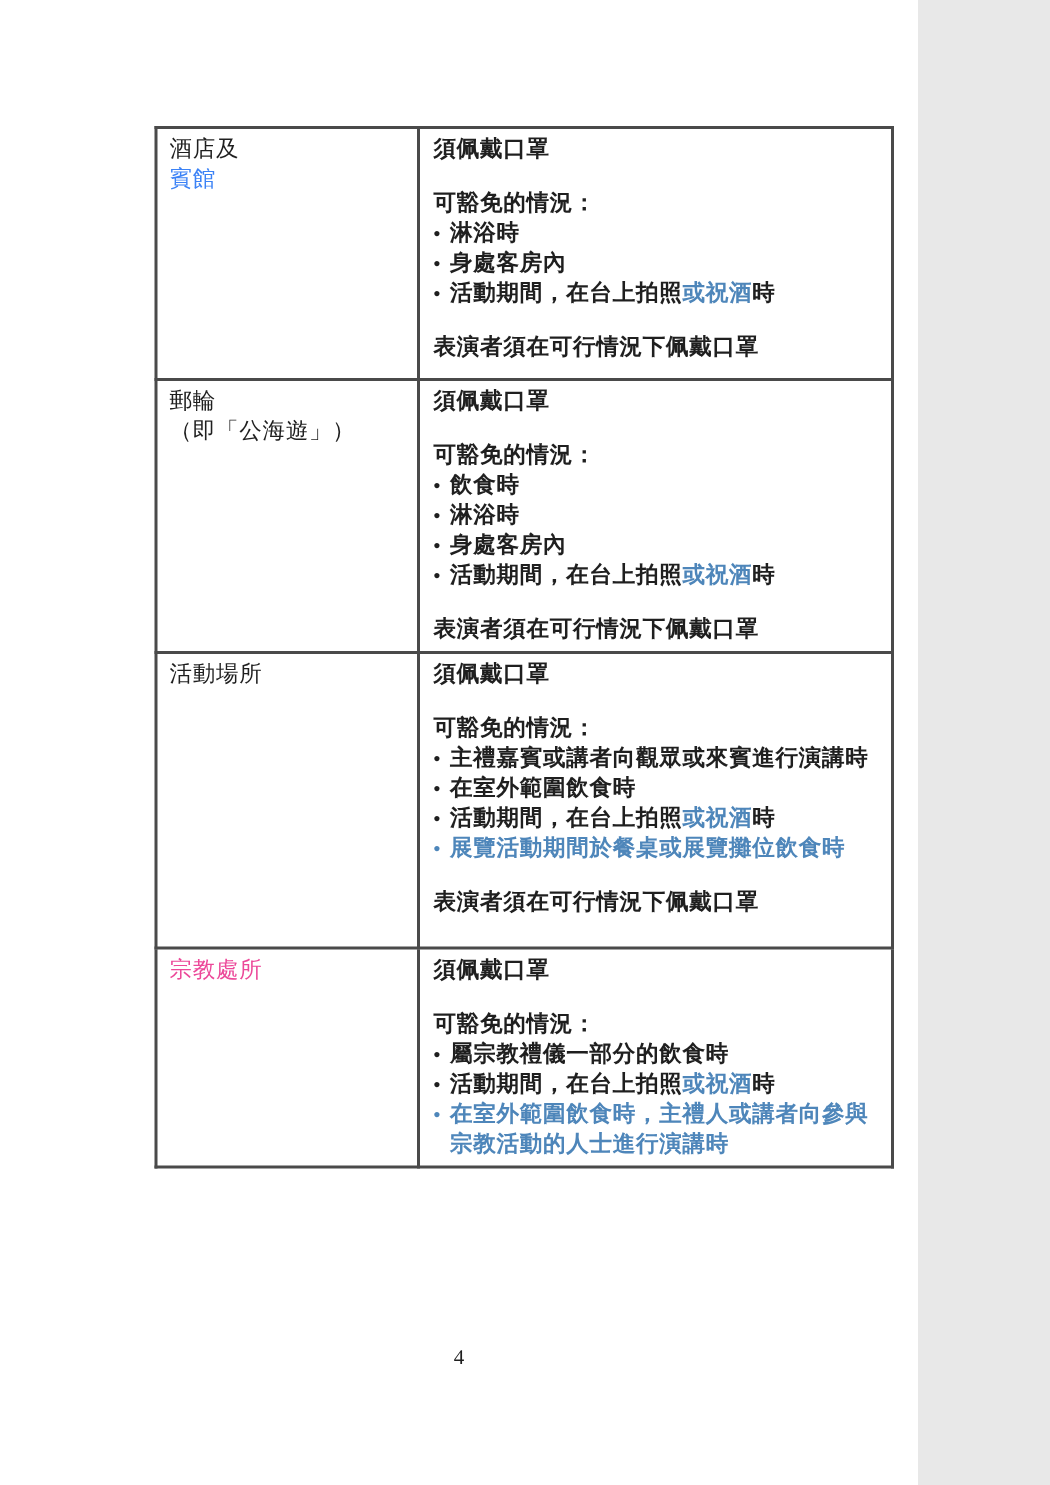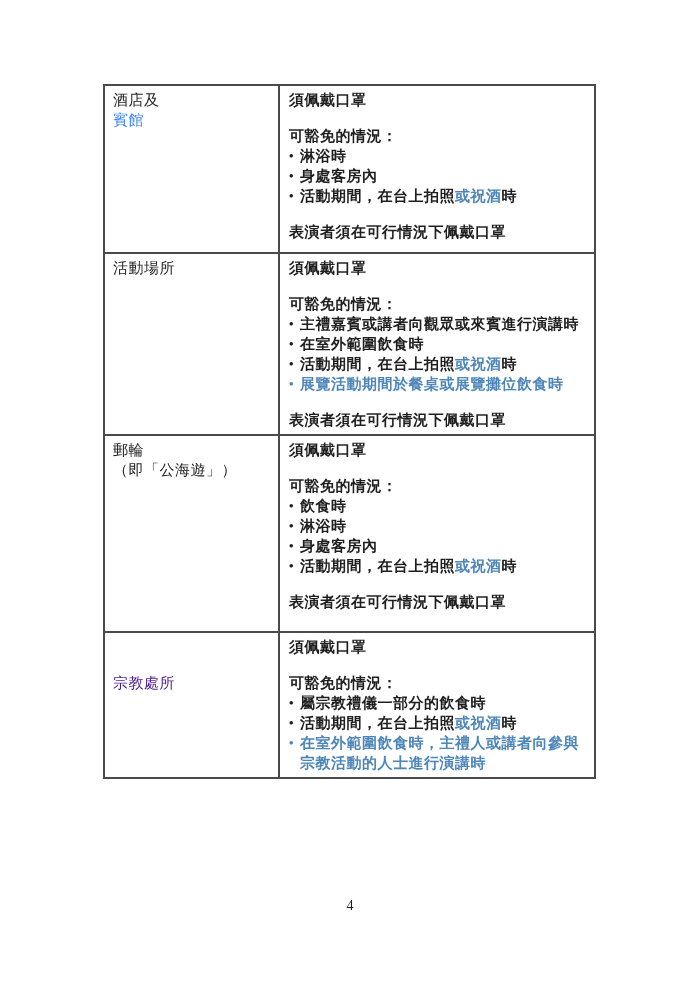--- a/index.html
+++ b/index.html
@@ -2,21 +2,21 @@
 <html><head>
 <meta charset="utf-8">
 <style>
   html, body {
     margin: 0;
     padding: 0;
     background: #e8e8e8;
   }
   .page {
     position: relative;
-    width: 700px;
+    width: 612px;
     height: 990px;
     background: #ffffff;
     font-family: "Liberation Serif", "DejaVu Serif", serif;
     color: #1f1f1f;
     overflow: hidden;
   }
   table.doc-table {
     position: absolute;
     left: 103px;
     top: 84px;
@@ -96,48 +96,20 @@
             <div class="line bullet-line">
               <span class="bullet" style="color: rgb(31, 31, 31);">•</span>
               <span class="bullet-text"><span style="color: rgb(31, 31, 31);">活動期間，在台上拍照</span><span style="color: rgb(78, 134, 186);">或祝酒</span><span style="color: rgb(31, 31, 31);">時</span></span>
             </div>
             <div class="blank-line"></div>
             <div class="line"><span style="color: rgb(31, 31, 31);">表演者須在可行情況下佩戴口罩</span></div>
           </td>
         </tr>
         <tr>
           <td class="venue-cell">
-            <div class="line" style="color: rgb(31, 31, 31);">活動場所</div>
-          </td>
-          <td class="content-cell">
-            <div class="line"><span style="color: rgb(31, 31, 31);">須佩戴口罩</span></div>
-            <div class="blank-line"></div>
-            <div class="line"><span style="color: rgb(31, 31, 31);">可豁免的情況：</span></div>
-            <div class="line bullet-line">
-              <span class="bullet" style="color: rgb(31, 31, 31);">•</span>
-              <span class="bullet-text"><span style="color: rgb(31, 31, 31);">主禮嘉賓或講者向觀眾或來賓進行演講時</span></span>
-            </div>
-            <div class="line bullet-line">
-              <span class="bullet" style="color: rgb(31, 31, 31);">•</span>
-              <span class="bullet-text"><span style="color: rgb(31, 31, 31);">在室外範圍飲食時</span></span>
-            </div>
-            <div class="line bullet-line">
-              <span class="bullet" style="color: rgb(31, 31, 31);">•</span>
-              <span class="bullet-text"><span style="color: rgb(31, 31, 31);">活動期間，在台上拍照</span><span style="color: rgb(78, 134, 186);">或祝酒</span><span style="color: rgb(31, 31, 31);">時</span></span>
-            </div>
-            <div class="line bullet-line">
-              <span class="bullet" style="color: rgb(78, 134, 186);">•</span>
-              <span class="bullet-text"><span style="color: rgb(78, 134, 186);">展覽活動期間於餐桌或展覽攤位飲食時</span></span>
-            </div>
-            <div class="blank-line"></div>
-            <div class="line"><span style="color: rgb(31, 31, 31);">表演者須在可行情況下佩戴口罩</span></div>
-          </td>
-        </tr>
-        <tr>
-          <td class="venue-cell">
             <div class="line" style="color: rgb(31, 31, 31);">郵輪</div>
             <div class="line" style="color: rgb(31, 31, 31);">（即「公海遊」）</div>
           </td>
           <td class="content-cell">
             <div class="line"><span style="color: rgb(31, 31, 31);">須佩戴口罩</span></div>
             <div class="blank-line"></div>
             <div class="line"><span style="color: rgb(31, 31, 31);">可豁免的情況：</span></div>
             <div class="line bullet-line">
               <span class="bullet" style="color: rgb(31, 31, 31);">•</span>
               <span class="bullet-text"><span style="color: rgb(31, 31, 31);">飲食時</span></span>
@@ -153,21 +125,49 @@
             <div class="line bullet-line">
               <span class="bullet" style="color: rgb(31, 31, 31);">•</span>
               <span class="bullet-text"><span style="color: rgb(31, 31, 31);">活動期間，在台上拍照</span><span style="color: rgb(78, 134, 186);">或祝酒</span><span style="color: rgb(31, 31, 31);">時</span></span>
             </div>
             <div class="blank-line"></div>
             <div class="line"><span style="color: rgb(31, 31, 31);">表演者須在可行情況下佩戴口罩</span></div>
           </td>
         </tr>
         <tr>
           <td class="venue-cell">
-            <div class="line" style="color: #4c1d95; margin-top: 36px;">宗教處所</div>
+            <div class="line" style="color: rgb(31, 31, 31);">活動場所</div>
+          </td>
+          <td class="content-cell">
+            <div class="line"><span style="color: rgb(31, 31, 31);">須佩戴口罩</span></div>
+            <div class="blank-line"></div>
+            <div class="line"><span style="color: rgb(31, 31, 31);">可豁免的情況：</span></div>
+            <div class="line bullet-line">
+              <span class="bullet" style="color: rgb(31, 31, 31);">•</span>
+              <span class="bullet-text"><span style="color: rgb(31, 31, 31);">主禮嘉賓或講者向觀眾或來賓進行演講時</span></span>
+            </div>
+            <div class="line bullet-line">
+              <span class="bullet" style="color: rgb(31, 31, 31);">•</span>
+              <span class="bullet-text"><span style="color: rgb(31, 31, 31);">在室外範圍飲食時</span></span>
+            </div>
+            <div class="line bullet-line">
+              <span class="bullet" style="color: rgb(31, 31, 31);">•</span>
+              <span class="bullet-text"><span style="color: rgb(31, 31, 31);">活動期間，在台上拍照</span><span style="color: rgb(78, 134, 186);">或祝酒</span><span style="color: rgb(31, 31, 31);">時</span></span>
+            </div>
+            <div class="line bullet-line">
+              <span class="bullet" style="color: rgb(78, 134, 186);">•</span>
+              <span class="bullet-text"><span style="color: rgb(78, 134, 186);">展覽活動期間於餐桌或展覽攤位飲食時</span></span>
+            </div>
+            <div class="blank-line"></div>
+            <div class="line"><span style="color: rgb(31, 31, 31);">表演者須在可行情況下佩戴口罩</span></div>
+          </td>
+        </tr>
+        <tr>
+          <td class="venue-cell">
+            <div class="line" style="color: #ec4899;">宗教處所</div>
           </td>
           <td class="content-cell">
             <div class="line"><span style="color: rgb(31, 31, 31);">須佩戴口罩</span></div>
             <div class="blank-line"></div>
             <div class="line"><span style="color: rgb(31, 31, 31);">可豁免的情況：</span></div>
             <div class="line bullet-line">
               <span class="bullet" style="color: rgb(31, 31, 31);">•</span>
               <span class="bullet-text"><span style="color: rgb(31, 31, 31);">屬宗教禮儀一部分的飲食時</span></span>
             </div>
             <div class="line bullet-line">

